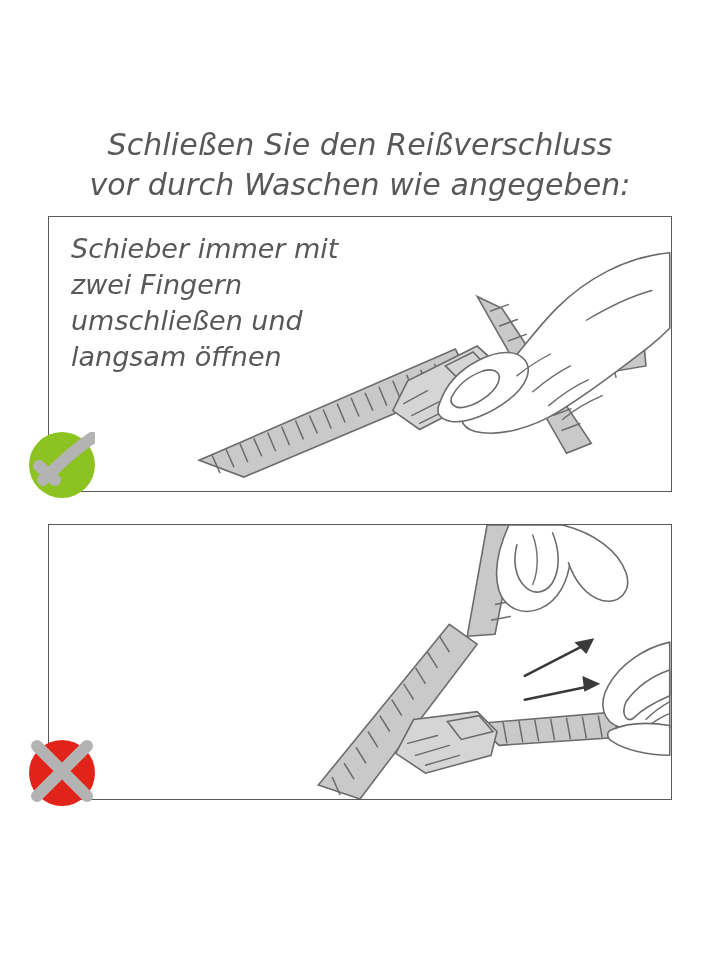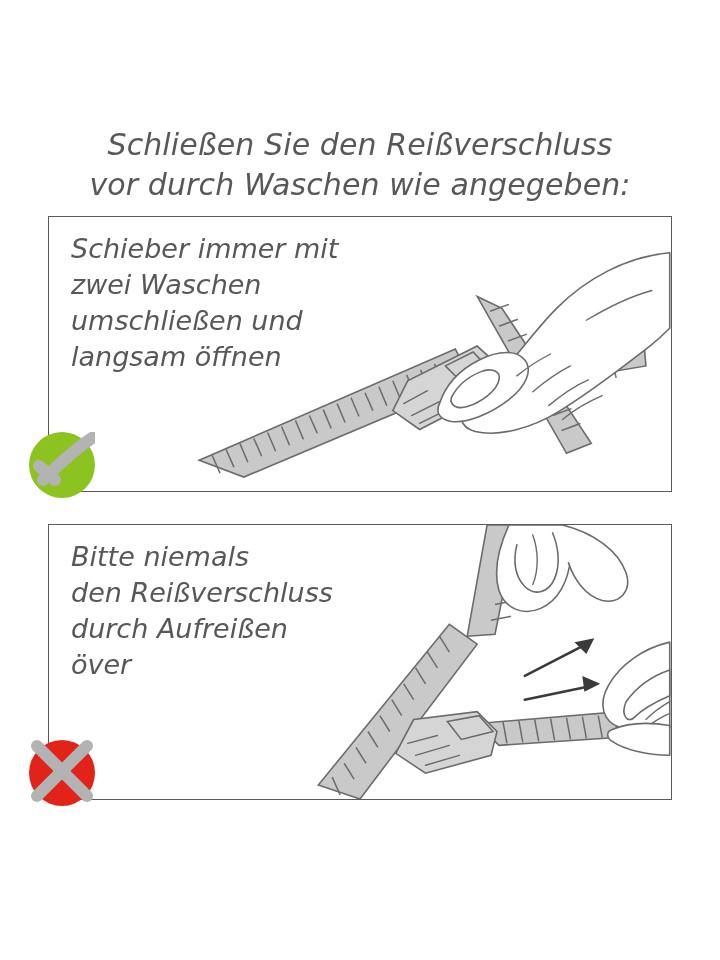--- a/index.html
+++ b/index.html
@@ -144,21 +144,21 @@
 
 <div class="page">
 
   <div class="headline">
     <span class="l1">Schließen Sie den Reißverschluss</span>
     <span class="l2">vor durch Waschen wie angegeben:</span>
   </div>
 
   <div class="panel" id="panel-correct">
     <div class="panel-text">Schieber immer mit
-zwei Waschen
+zwei Fingern
 umschließen und
 langsam öffnen</div>
 
     <svg class="illo" viewBox="0 0 624 276">
 
       <g>
 
         <path class="zip-tape" d="M150 245 L195 262 L425 165 L408 133 Z"></path>
 
         <g class="zip-teeth">
@@ -234,24 +234,20 @@
   </div>
 
   <div class="badge" id="badge-correct">
     <svg width="66" height="66" viewBox="0 0 66 66">
       <path d="M14 48 C26 36 44 18 66 4" fill="none" stroke="#b3b3b3" stroke-width="12" stroke-linecap="round"></path>
       <path d="M10 34 L26 48" fill="none" stroke="#b3b3b3" stroke-width="12" stroke-linecap="round"></path>
     </svg>
   </div>
 
   <div class="panel" id="panel-wrong">
-    <div class="panel-text">Bitte niemals
-den Reißverschluss
-durch Aufreißen
-över</div>
 
     <svg class="illo" viewBox="0 0 624 276">
       <g>
 
         <path class="zip-tape" d="M270 262 L312 276 L430 120 L402 100 Z"></path>
         <g class="zip-teeth">
           <path d="M284 254 L292 272"></path>
           <path d="M296 240 L306 256"></path>
           <path d="M308 224 L318 240"></path>
           <path d="M320 208 L330 224"></path>

